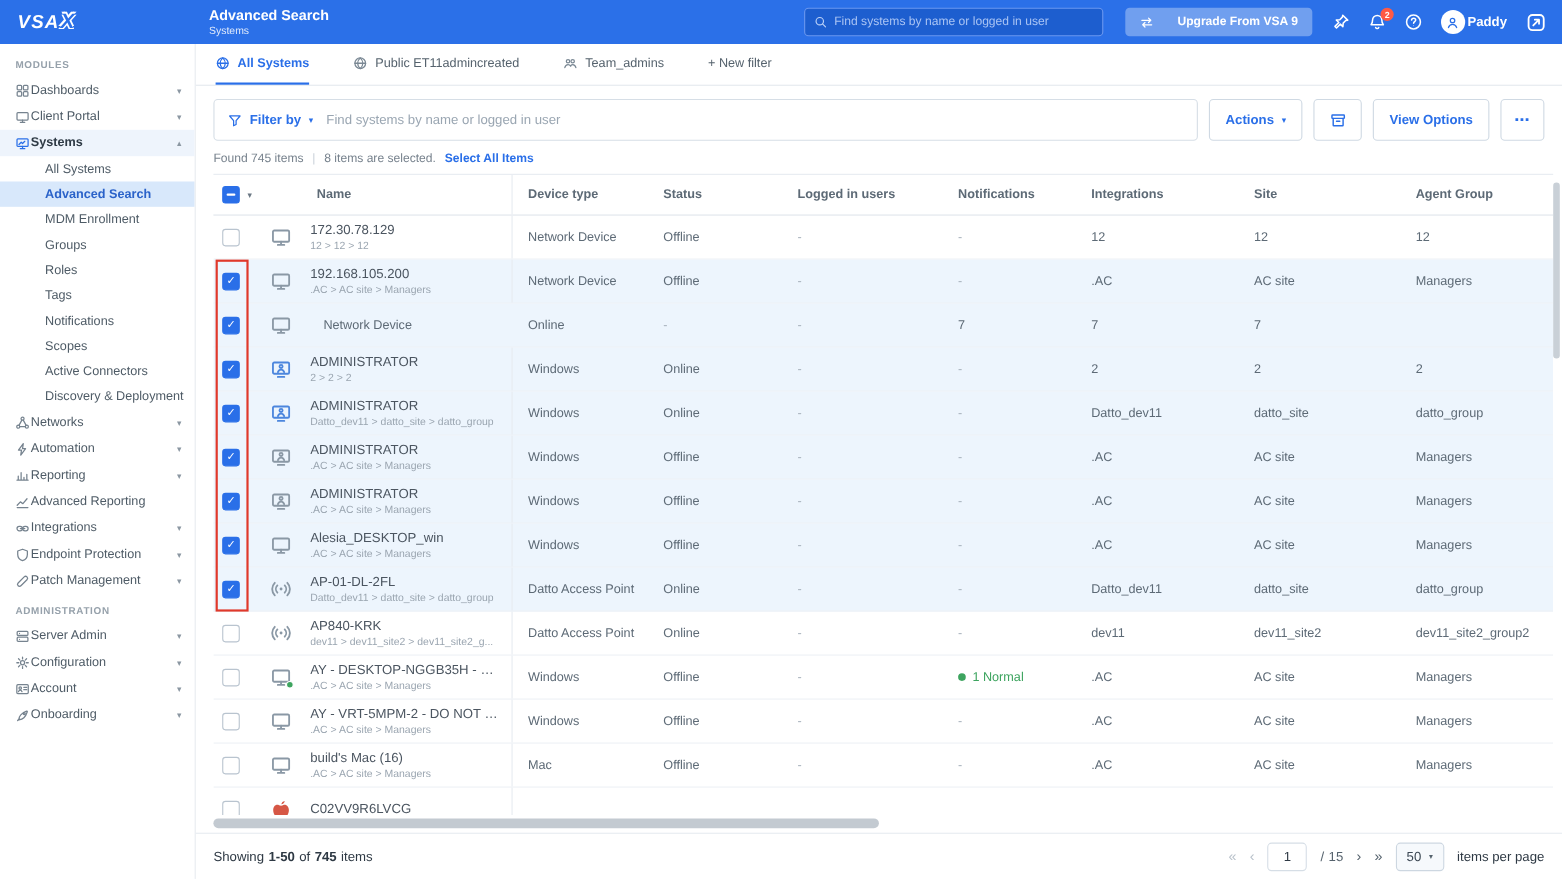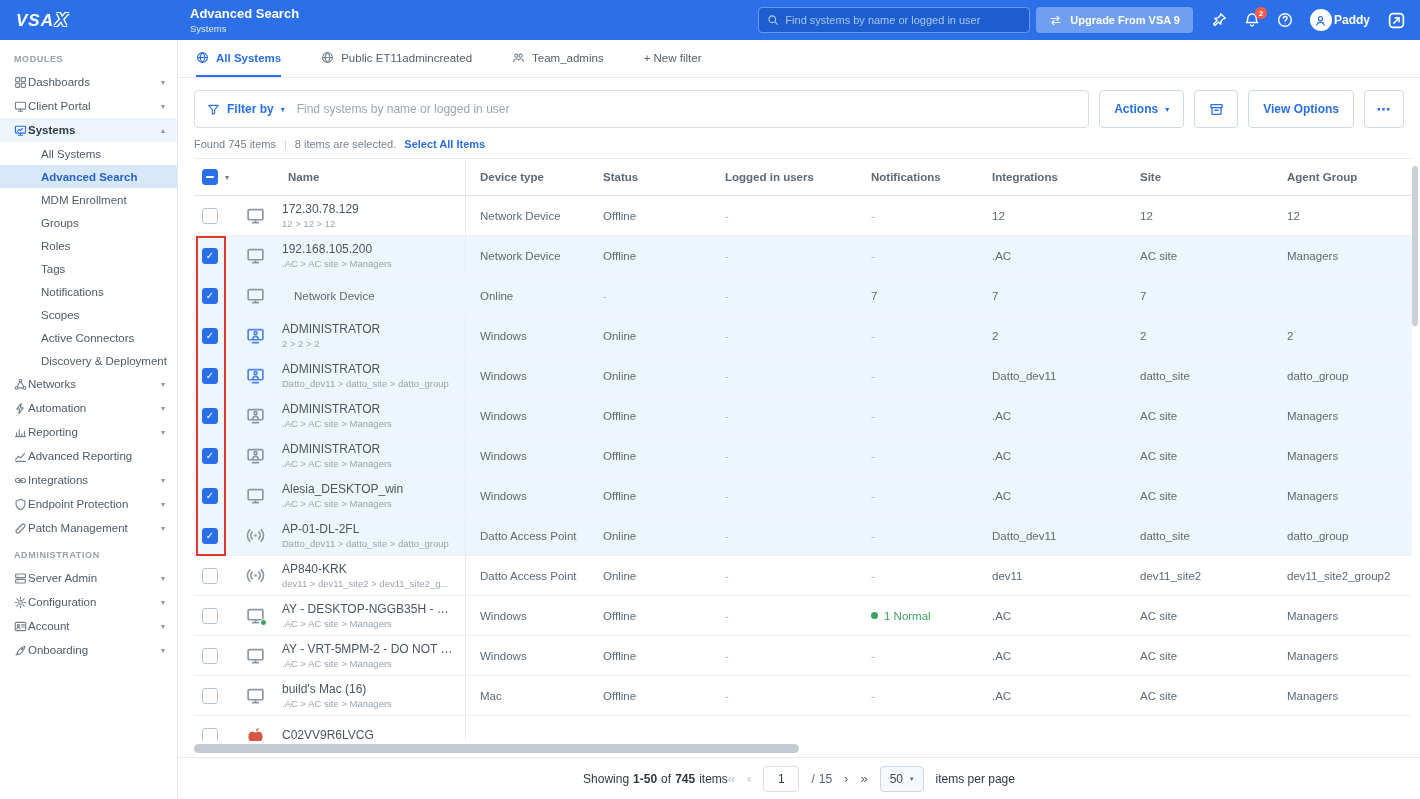--- a/index.html
+++ b/index.html
@@ -13,21 +13,21 @@
 .logo-area{width:178px;flex:0 0 178px;display:flex;align-items:baseline;padding-left:16px;cursor:pointer;}
 .logo-vsa{font-weight:bold;font-size:17px;font-style:italic;letter-spacing:1px;}
 .logo-x{font-weight:bold;font-size:19px;font-style:italic;margin-left:1px;color:#2b70e8;text-shadow:-1px -1px 0 #fff,1px -1px 0 #fff,-1px 1px 0 #fff,1px 1px 0 #fff;}
 .page-head{margin-left:12px;}
 .page-title{font-size:13px;font-weight:bold;line-height:1.25;}
 .page-sub{font-size:9.5px;opacity:.85;}
 .top-search{margin-left:auto;width:272px;height:26px;background:#1d5ecf;border:1px solid #6a97ef;border-radius:4px;display:flex;align-items:center;padding:0 8px;gap:6px;color:#bcd2f8;}
 .top-search .icon svg{width:12px;height:12px;}
 .top-search input{flex:1;background:transparent;border:none;outline:none;color:#fff;font-size:11px;font-family:inherit;min-width:0;}
 .top-search input::placeholder{color:#aac4f4;}
-.upgrade-btn{margin-left:6px;height:26px;border:none;border-radius:4px;background:rgba(255,255,255,.33);color:#fff;font-size:11px;font-weight:bold;display:flex;align-items:center;gap:8px;padding:0 13px;cursor:pointer;font-family:inherit;white-space:nowrap;}
+.upgrade-btn{margin-left:20px;height:26px;border:none;border-radius:4px;background:rgba(255,255,255,.33);color:#fff;font-size:11px;font-weight:bold;display:flex;align-items:center;gap:21px;padding:0 13px;cursor:pointer;font-family:inherit;white-space:nowrap;}
 .upgrade-btn .icon svg{width:13px;height:13px;}
 .top-icons{display:flex;align-items:center;gap:17px;margin:0 14px 0 18px;}
 .tb-ic{position:relative;display:inline-flex;cursor:pointer;color:#fff;}
 .tb-ic .icon svg{width:16px;height:16px;}
 .badge{position:absolute;top:-5px;right:-7px;background:#ff5a45;color:#fff;font-size:8px;min-width:12px;height:12px;border-radius:6px;display:flex;align-items:center;justify-content:center;padding:0 2px;font-weight:bold;}
 .user{display:flex;align-items:center;gap:2px;cursor:pointer;}
 .avatar{width:22px;height:22px;border-radius:50%;background:#fff;display:flex;align-items:center;justify-content:center;color:#2b70e8;}
 .avatar .icon svg{width:13px;height:13px;}
 .user-name{font-size:12px;font-weight:bold;}
 .launcher .icon svg{width:19px;height:19px;}
@@ -96,21 +96,21 @@
 .nm{font-size:12px;color:#4b5560;max-width:100%;overflow:hidden;text-overflow:ellipsis;white-space:nowrap;}
 .pth{font-size:9.5px;color:#9aa5b0;margin-top:2px;max-width:100%;overflow:hidden;text-overflow:ellipsis;white-space:nowrap;}
 .dash{color:#a6b0bb;}
 .ndot{width:7px;height:7px;border-radius:50%;background:#3da45f;margin-right:6px;flex:0 0 7px;}
 .ngreen{color:#3da45f;}
 .annotation{position:absolute;left:2px;top:40px;width:30px;height:320px;border:2px solid #e0392b;pointer-events:none;z-index:5;}
 .vscroll{position:absolute;right:2px;top:8px;width:6px;height:160px;border-radius:3px;background:#c9d0d7;cursor:pointer;z-index:6;}
 .hscroll{flex:0 0 12px;margin:2px 16px;position:relative;}
 .hscroll-thumb{position:absolute;left:0;top:1px;height:9px;width:50%;background:#c3cad1;border-radius:5px;cursor:pointer;}
 
-.tfooter{flex:0 0 42px;border-top:1px solid #e6ebf0;display:flex;align-items:center;padding:0 16px;justify-content:center;}
+.tfooter{flex:0 0 42px;border-top:1px solid #e6ebf0;display:flex;align-items:center;padding:0 16px;justify-content:space-between;}
 .showing{font-size:12px;color:#2e3944;display:flex;gap:4px;}
 .showing .b{font-weight:bold;}
 .pager{display:flex;align-items:center;gap:12px;}
 .pg-arrow{font-size:13px;color:#55626d;cursor:pointer;line-height:1;}
 .pg-arrow.disabled{color:#b9c2cb;}
 .pg-input{width:36px;height:26px;border:1px solid #d6dee6;border-radius:4px;text-align:center;font-size:12px;color:#2e3944;outline:none;font-family:inherit;}
 .pg-total{font-size:12px;color:#55626d;display:flex;gap:4px;}
 .per-page{height:26px;border:1px solid #cdd7e1;border-radius:4px;background:#f6f9fc;display:flex;align-items:center;gap:7px;padding:0 9px;font-size:12px;color:#3c4854;cursor:pointer;}
 .per-page .chev{font-size:7px;color:#55626d;}
 .pp-label{font-size:12px;color:#2e3944;}

